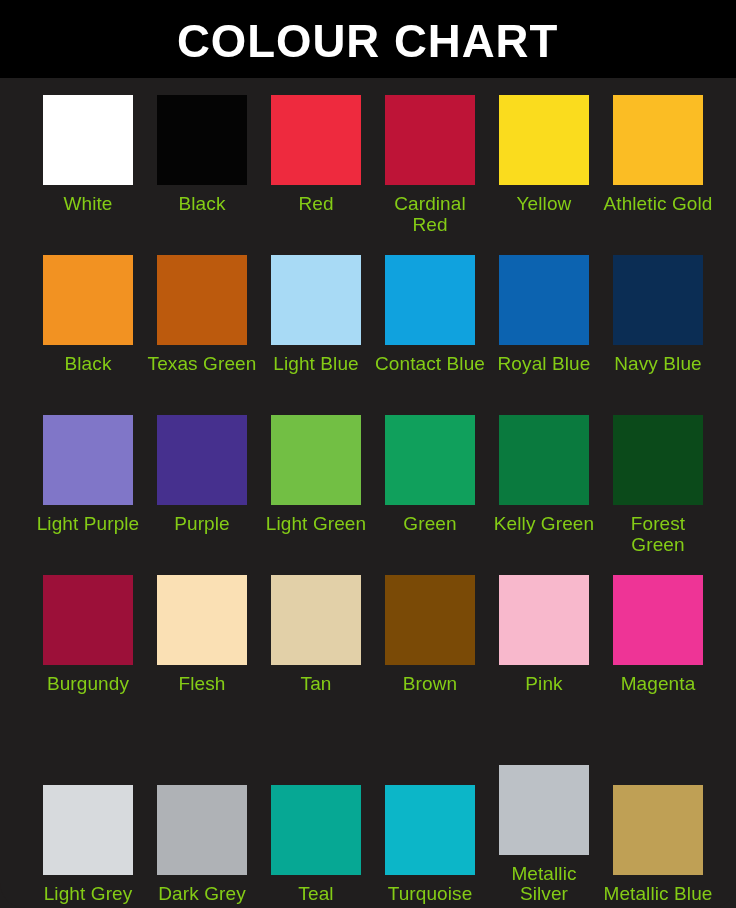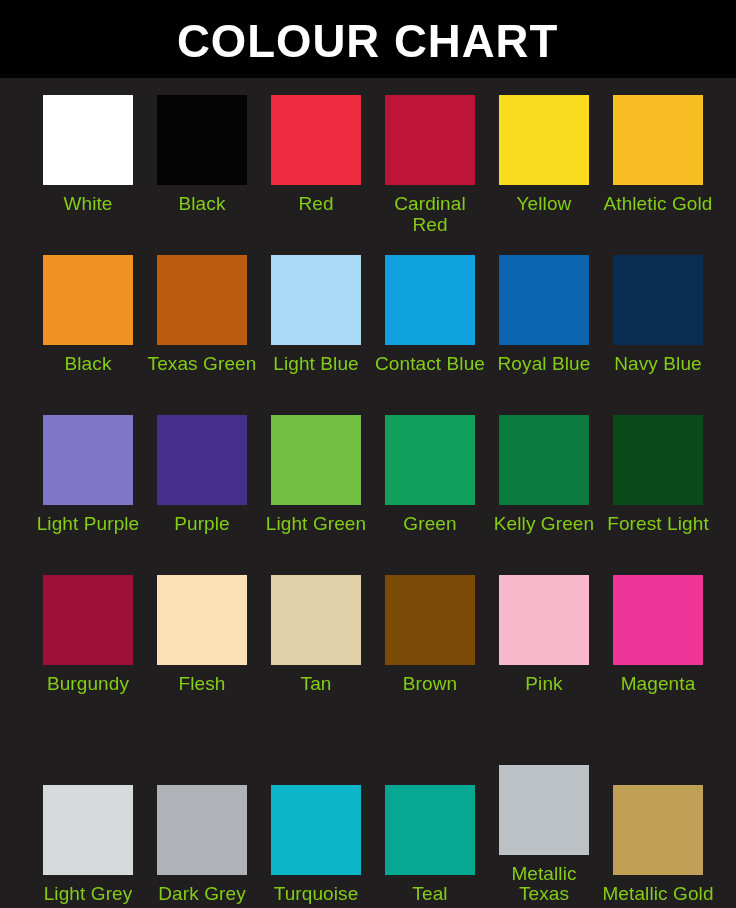--- a/index.html
+++ b/index.html
@@ -172,21 +172,21 @@
         <div class="cell">
           <div class="swatch" title="Green" style="background: rgb(16, 160, 92);"></div>
           <div class="swatch-label">Green</div>
         </div>
         <div class="cell">
           <div class="swatch" title="Kelly Green" style="background: rgb(10, 122, 62);"></div>
           <div class="swatch-label">Kelly Green</div>
         </div>
         <div class="cell">
           <div class="swatch" title="Forest Green" style="background: rgb(11, 74, 26);"></div>
-          <div class="swatch-label">Forest Light</div>
+          <div class="swatch-label">Forest Green</div>
         </div>
       </div>
       <div class="row">
         <div class="cell">
           <div class="swatch" title="Burgundy" style="background: rgb(156, 16, 57);"></div>
           <div class="swatch-label">Burgundy</div>
         </div>
         <div class="cell">
           <div class="swatch" title="Flesh" style="background: rgb(250, 224, 180);"></div>
           <div class="swatch-label">Flesh</div>
@@ -211,31 +211,31 @@
       <div class="row">
         <div class="cell">
           <div class="swatch" title="Light Grey" style="background: rgb(215, 218, 221);"></div>
           <div class="swatch-label">Light Grey</div>
         </div>
         <div class="cell">
           <div class="swatch" title="Dark Grey" style="background: rgb(175, 178, 182);"></div>
           <div class="swatch-label">Dark Grey</div>
         </div>
         <div class="cell">
+          <div class="swatch" title="Teal" style="background: rgb(6, 168, 148);"></div>
+          <div class="swatch-label">Teal</div>
+        </div>
+        <div class="cell">
           <div class="swatch" title="Turquoise" style="background: rgb(12, 182, 200);"></div>
           <div class="swatch-label">Turquoise</div>
         </div>
         <div class="cell">
-          <div class="swatch" title="Teal" style="background: rgb(6, 168, 148);"></div>
-          <div class="swatch-label">Teal</div>
-        </div>
-        <div class="cell">
           <div class="swatch" title="Metallic Silver" style="background: rgb(188, 193, 198);"></div>
-          <div class="swatch-label">Metallic Texas</div>
+          <div class="swatch-label">Metallic Silver</div>
         </div>
         <div class="cell">
           <div class="swatch" title="Metallic Gold" style="background: rgb(191, 160, 85);"></div>
-          <div class="swatch-label">Metallic Gold</div>
+          <div class="swatch-label">Metallic Blue</div>
         </div>
       </div>
     </div>
 
 </div>
 
 </body></html>

